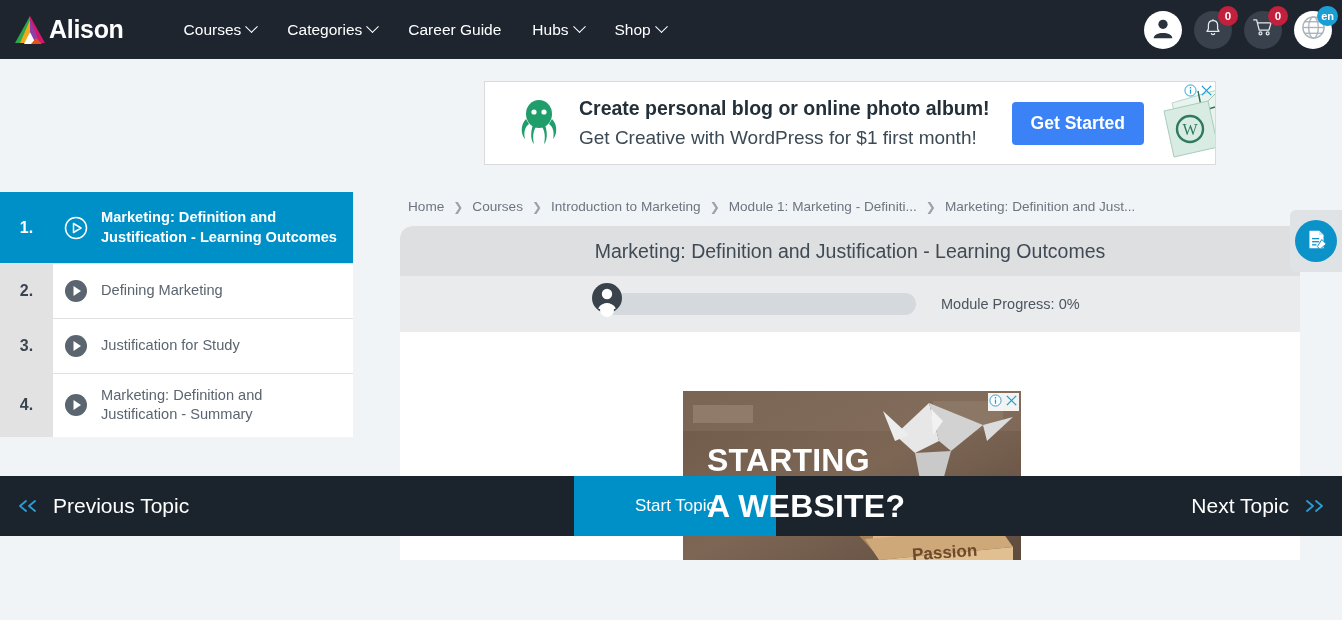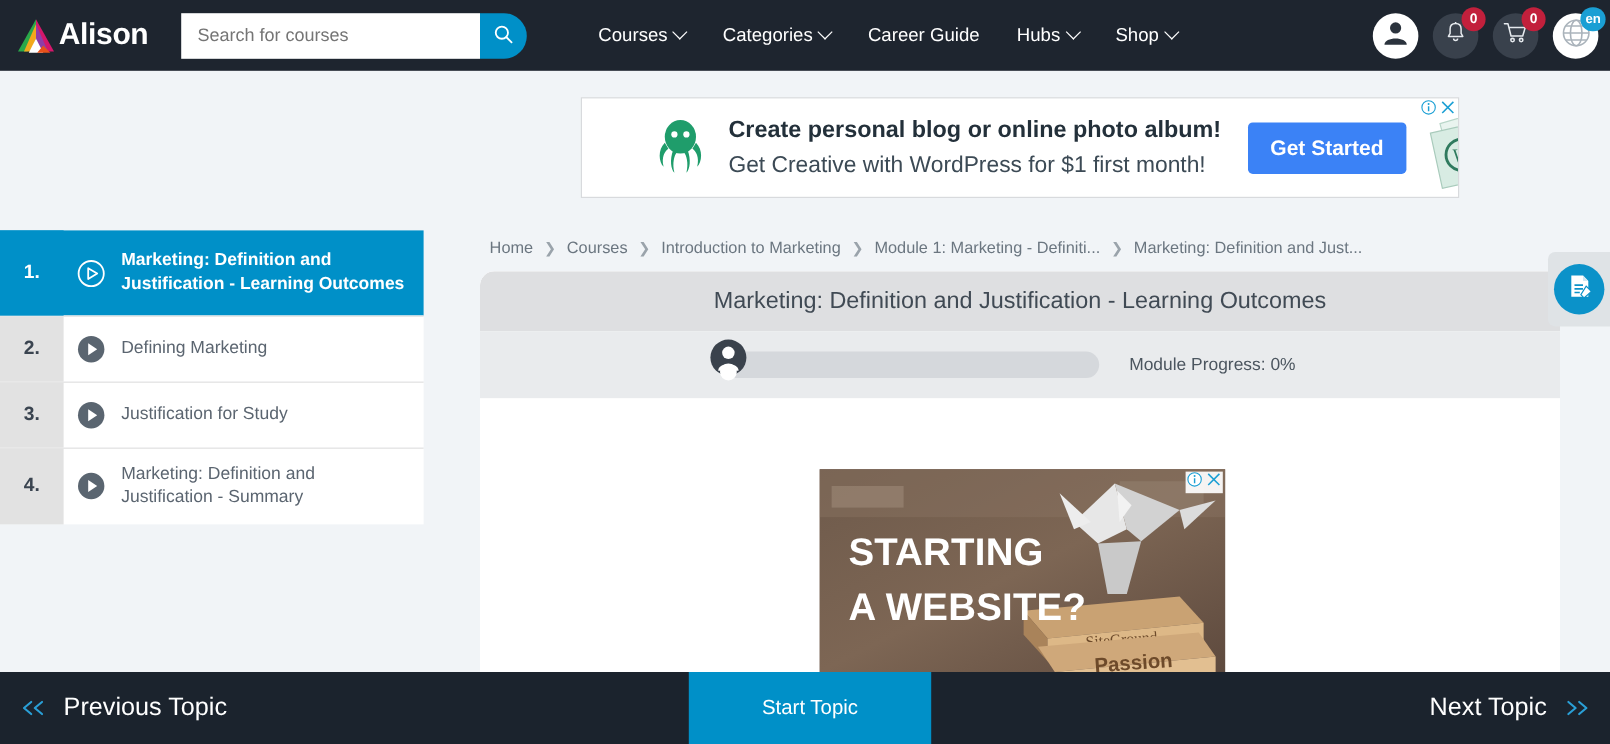--- a/index.html
+++ b/index.html
@@ -2,21 +2,21 @@
 <html><head>
 <meta charset="utf-8">
 <style>
   * { box-sizing: border-box; margin: 0; padding: 0; }
   html, body {
     width: 1342px; height: 620px;
     overflow: hidden;
     font-family: "Liberation Sans", sans-serif;
     background: #f1f4f7;
   }
-  .page { position: relative; width: 1342px; height: 620px; }
+  .page { position: relative; width: 1342px; height: 536px; }
 
   
   .topnav {
     position: absolute; left: 0; top: 0; width: 1342px; height: 59px;
     background: #1e252f; display: flex; align-items: center;
   }
   .logo { display: flex; align-items: center; margin-left: 14px; }
   .logo-mark { width: 34px; height: 30px; }
   .logo-text {
     color: #ffffff; font-size: 25px; font-weight: bold;
@@ -96,21 +96,20 @@
   .lesson.active { background: #0090c8; min-height: 71px; }
   .lesson.active .num { background: #0090c8; color: #ffffff; }
   .lesson.active .label { color: #ffffff; font-weight: bold; }
 
   
   .main { position: absolute; left: 390px; top: 59px; width: 952px; height: 501px; }
   .ad-top {
     position: absolute; left: 94px; top: 22px; width: 732px; height: 84px;
     background: #ffffff; border: 1px solid #d8dadd; display: flex; align-items: center;
     overflow: hidden;
-    padding-left: 28px;
   }
   .ad-octo { margin-left: 32px; flex: 0 0 44px; }
   .ad-text { margin-left: 18px; }
   .ad-h { font-size: 19.5px; font-weight: bold; color: #23303a; white-space: nowrap; }
   .ad-sub { font-size: 19px; color: #3c4a55; margin-top: 7px; white-space: nowrap; }
   .ad-cta {
     margin-left: 22px; background: #3b82f6; color: #ffffff; font-size: 17.5px;
     font-weight: bold; padding: 11px 19px; border-radius: 4px; border: none;
     cursor: pointer; white-space: nowrap; font-family: "Liberation Sans", sans-serif;
   }
@@ -204,31 +203,20 @@
           <path d="M16 1 L1 28 L9 28 L16 13 Z" fill="#2aa84a"></path>
           <path d="M16 5 L26 28 L20 28 L16 17 Z" fill="#8e3ea8"></path>
           <path d="M16 5 L6 28 L12 28 L16 17 Z" fill="#f2a81d"></path>
           <path d="M16 17 L22 29 L10 29 Z" fill="#ffffff"></path>
           <path d="M22 23 L28 29 L17 29 Z" fill="#e8511a"></path>
         </svg>
       </span>
       <span class="logo-text">Alison</span>
     </div>
 
-    <div class="search-wrap">
-      <input class="search-input" type="text" placeholder="Search for courses" style="">
-      <button class="search-btn">
-        <span>
-          <svg viewBox="0 0 20 20" width="17" height="17">
-            <circle cx="8.5" cy="8.5" r="6" fill="none" stroke="#fff" stroke-width="1.8"></circle>
-            <line x1="13" y1="13" x2="18" y2="18" stroke="#fff" stroke-width="1.8" stroke-linecap="round"></line>
-          </svg>
-        </span>
-      </button>
-    </div>
 
     <div class="nav-links">
       <div class="nav-link">
         <span>Courses</span>
         <i class="chev"></i>
       </div>
       <div class="nav-link">
         <span>Categories</span>
         <i class="chev"></i>
       </div>

